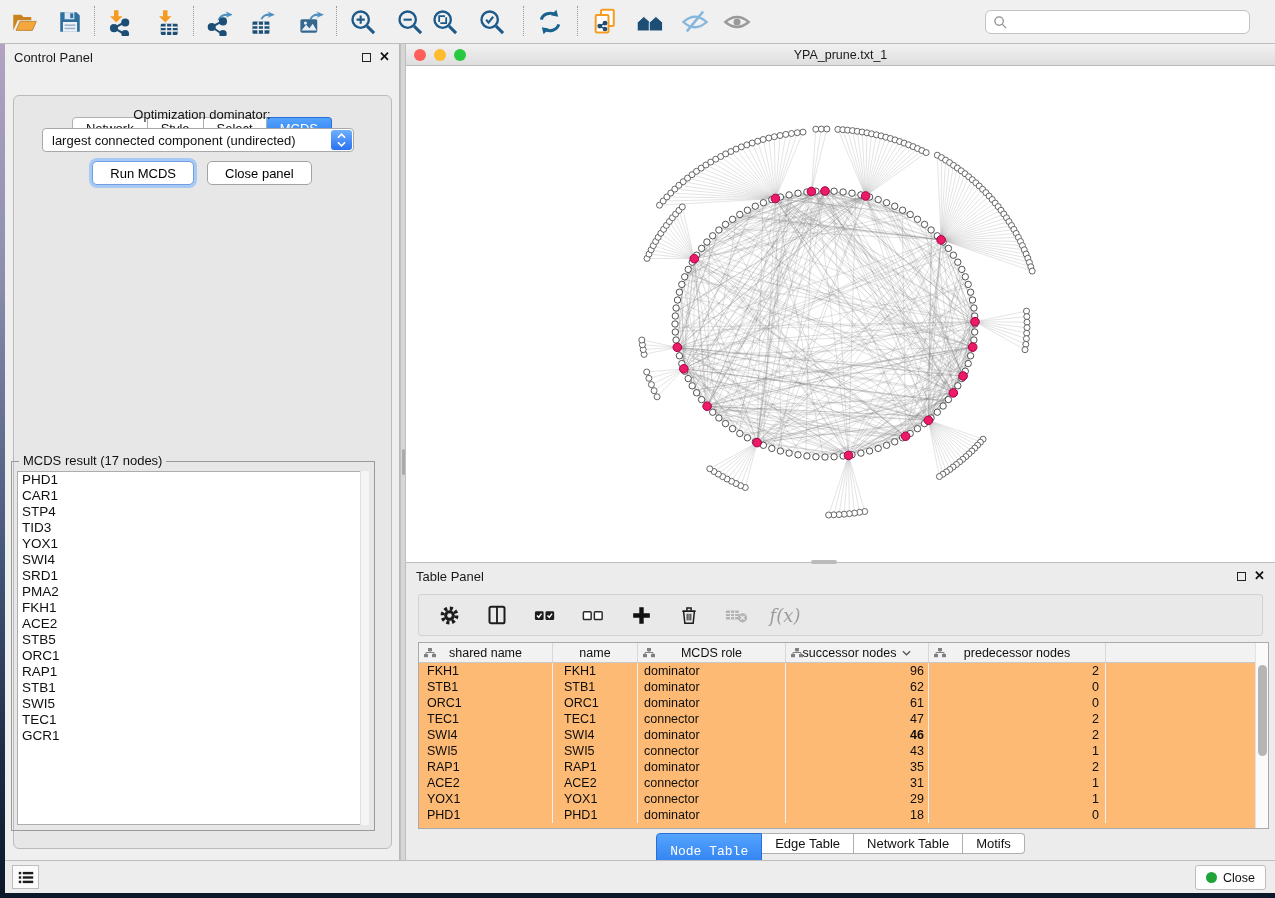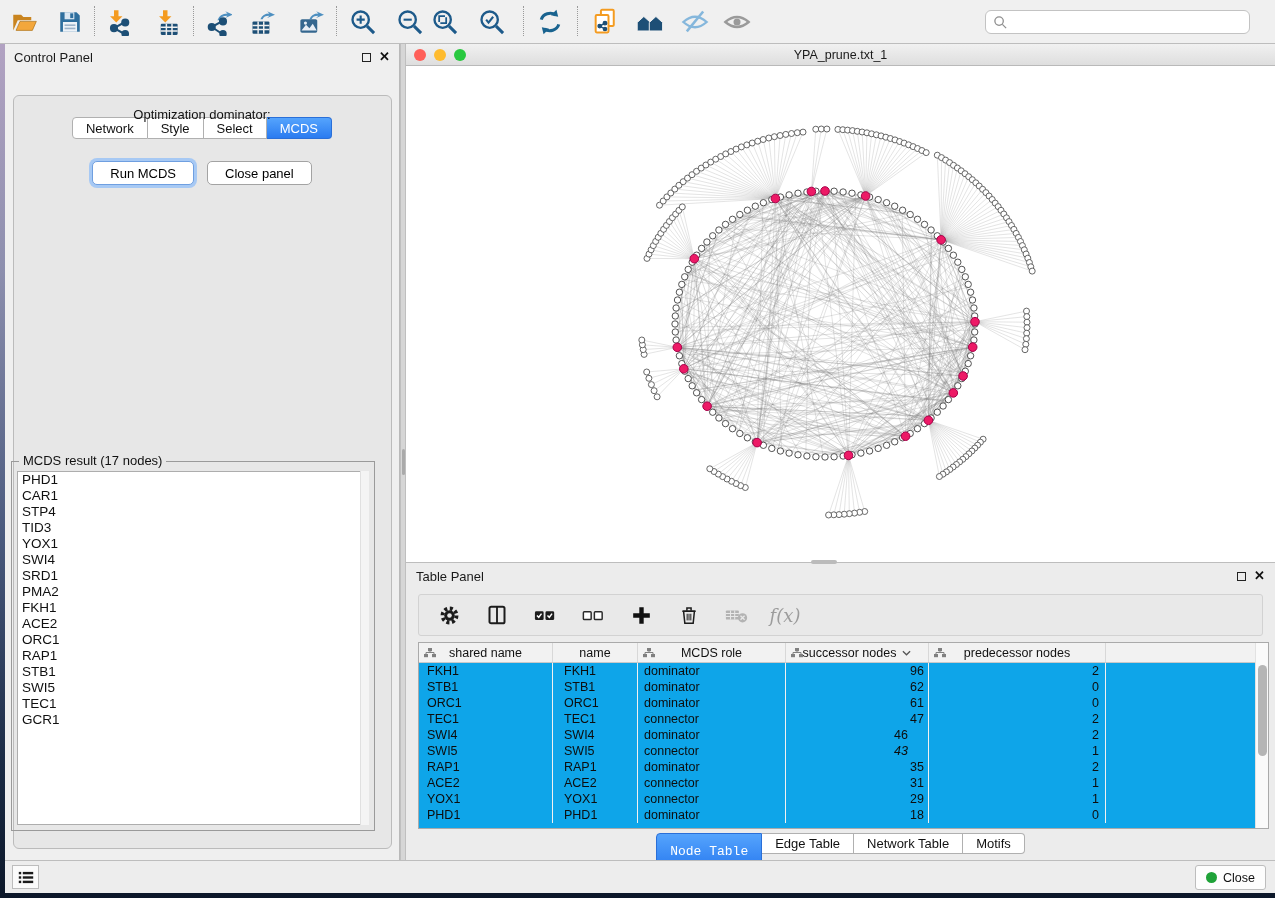--- a/index.html
+++ b/index.html
@@ -55,21 +55,21 @@
   .vsplit { left:400px; top:44px; width:6px; height:816px; background:#d6d6d6; border-left:1px solid #bfbfbf; border-right:1px solid #bfbfbf; }
   .vsplit-handle { position:absolute; left:1px; top:405px; width:3px; height:26px; background:#aaa; border-radius:2px; }
   .hsplit-handle { position:absolute; left:405px; top:-3px; width:26px; height:4px; background:#bbb; border-radius:2px; }
 
   
   .tpanel { left:406px; top:562px; width:869px; height:298px; background:#ececec; border-top:1px solid #bdbdbd; }
   .tp-header { position:absolute; left:0; top:0; width:100%; height:26px; display:flex; align-items:center; padding:0 10px; }
   .tp-toolbar { position:absolute; left:12px; top:31px; width:845px; height:42px; background:#e9e9e9; border:1px solid #d2d2d2; border-radius:3px; display:flex; align-items:center; gap:24px; padding-left:18px; }
   .tp-tool { width:24px; height:24px; display:flex; align-items:center; justify-content:center; }
   .fx { font-family:"DejaVu Serif", serif; font-style:italic; color:#9c9c9c; font-size:18px; }
-  .tablewrap { position:absolute; left:12px; top:79px; width:851px; height:187px; background:#0ea5e9; border:1px solid #aaa; }
+  .tablewrap { position:absolute; left:12px; top:79px; width:851px; height:187px; background:#fdba74; border:1px solid #aaa; }
   .thead { display:flex; height:20px; background:#f2f2f2; border-bottom:1px solid #c9c9c9; }
   .th { position:relative; display:flex; align-items:center; justify-content:center; border-right:1px solid #d8d8d8; font-size:12.5px; color:#111; }
   .th .hicon { position:absolute; left:5px; top:5px; }
   .trow { display:flex; height:16px; }
   .td { font-size:12.5px; line-height:16px; color:#0d0d0d; border-right:1px solid #f1f1f1; overflow:hidden; white-space:nowrap; }
   .num { text-align:right; }
   .tscroll { position:absolute; right:0; top:0; width:13px; height:100%; background:#fafafa; border-left:1px solid #e2e2e2; }
   .tthumb { position:absolute; left:1.5px; top:22px; width:9px; height:91px; background:#b5b5b5; border-radius:5px; }
   .bottom-tabs { position:absolute; left:0; top:270px; width:100%; display:flex; justify-content:center; }
 
@@ -239,37 +239,49 @@
     </span>
   </div>
   <div class="cp-box"></div>
   <div class="cp-tabs" id="cp-tabs">
       <div class="tab">Network</div>
       <div class="tab">Style</div>
       <div class="tab">Select</div>
       <div class="tab active">MCDS</div>
     </div>
   <div class="opt-label">Optimization dominator:</div>
+  <div class="dropdown">
+    <span>largest connected component (undirected)</span>
+    <span class="dd-stepper">
+      <svg width="9" height="6" viewBox="0 0 10 6">
+          <path d="M1 5l4-4 4 4" fill="none" stroke="#fff" stroke-width="1.8"></path>
+        </svg>
+      <svg width="9" height="6" viewBox="0 0 10 6">
+          <path d="M1 1l4 4 4-4" fill="none" stroke="#fff" stroke-width="1.8"></path>
+        </svg>
+    </span>
+  </div>
   <div class="btn-row">
     <button class="mac-btn focused">Run MCDS</button>
     <button class="mac-btn">Close panel</button>
   </div>
   <div class="fieldset">
     <span class="legend">MCDS result (17 nodes)</span>
     <div class="mcds-list" id="mcds-list">
         <div class="mcds-item">PHD1</div>
         <div class="mcds-item">CAR1</div>
         <div class="mcds-item">STP4</div>
         <div class="mcds-item">TID3</div>
         <div class="mcds-item">YOX1</div>
         <div class="mcds-item">SWI4</div>
         <div class="mcds-item">SRD1</div>
         <div class="mcds-item">PMA2</div>
         <div class="mcds-item">FKH1</div>
         <div class="mcds-item">ACE2</div>
+        <div class="mcds-item">STB5</div>
         <div class="mcds-item">ORC1</div>
         <div class="mcds-item">RAP1</div>
         <div class="mcds-item">STB1</div>
         <div class="mcds-item">SWI5</div>
         <div class="mcds-item">TEC1</div>
         <div class="mcds-item">GCR1</div>
       </div>
     <div class="mcds-scroll" style="right:5px;top:9px;height:354px"></div>
   </div>
 </div>
@@ -1271,28 +1283,28 @@
           <div class="td" style="width: 134px; padding-left: 8px;">TEC1</div>
           <div class="td" style="width: 85px; padding-left: 11px;">TEC1</div>
           <div class="td" style="width: 148px; padding-left: 6px;">connector</div>
           <div class="td num" style="width: 143px; padding-right: 4px;">47</div>
           <div class="td num" style="width: 177px; padding-right: 6px;">2</div>
         </div>
         <div class="trow">
           <div class="td" style="width: 134px; padding-left: 8px;">SWI4</div>
           <div class="td" style="width: 85px; padding-left: 11px;">SWI4</div>
           <div class="td" style="width: 148px; padding-left: 6px;">dominator</div>
-          <div class="td num" style="width: 143px; padding-right: 20px;">46</div>
+          <div class="td num" style="width: 143px; padding-right: 4px; font-weight: bold;">46</div>
           <div class="td num" style="width: 177px; padding-right: 6px;">2</div>
         </div>
         <div class="trow">
           <div class="td" style="width: 134px; padding-left: 8px;">SWI5</div>
           <div class="td" style="width: 85px; padding-left: 11px;">SWI5</div>
           <div class="td" style="width: 148px; padding-left: 6px;">connector</div>
-          <div class="td num" style="width: 143px; padding-right: 20px; font-style: italic;">43</div>
+          <div class="td num" style="width: 143px; padding-right: 4px;">43</div>
           <div class="td num" style="width: 177px; padding-right: 6px;">1</div>
         </div>
         <div class="trow">
           <div class="td" style="width: 134px; padding-left: 8px;">RAP1</div>
           <div class="td" style="width: 85px; padding-left: 11px;">RAP1</div>
           <div class="td" style="width: 148px; padding-left: 6px;">dominator</div>
           <div class="td num" style="width: 143px; padding-right: 4px;">35</div>
           <div class="td num" style="width: 177px; padding-right: 6px;">2</div>
         </div>
         <div class="trow">

